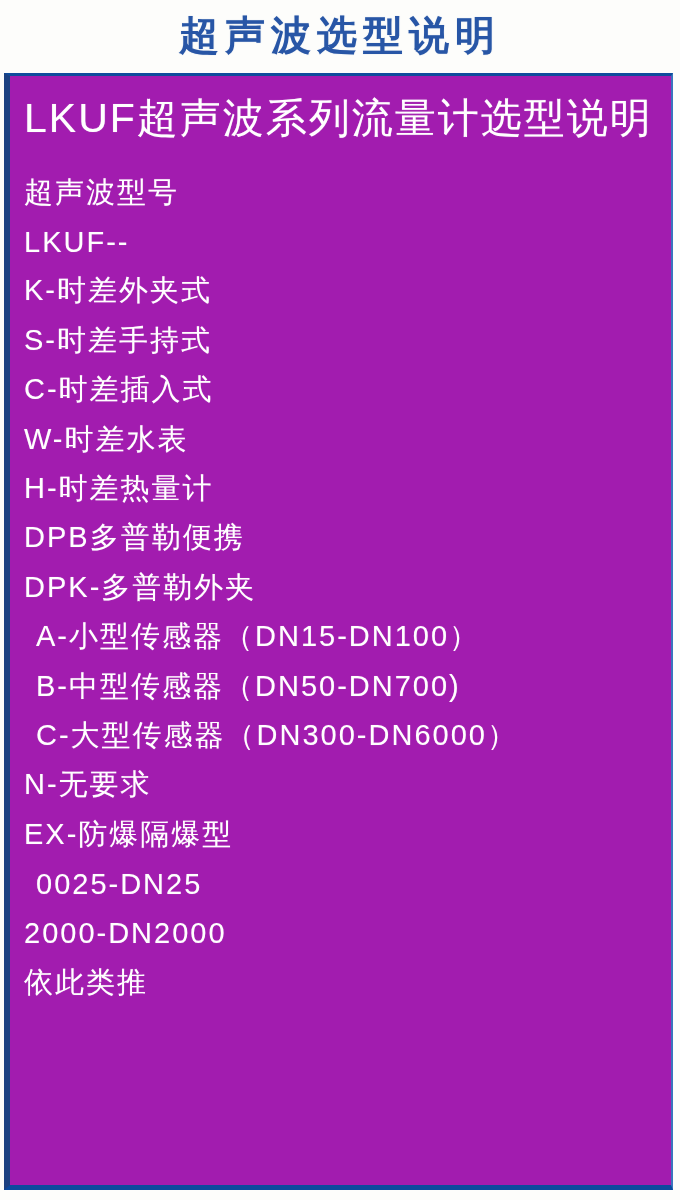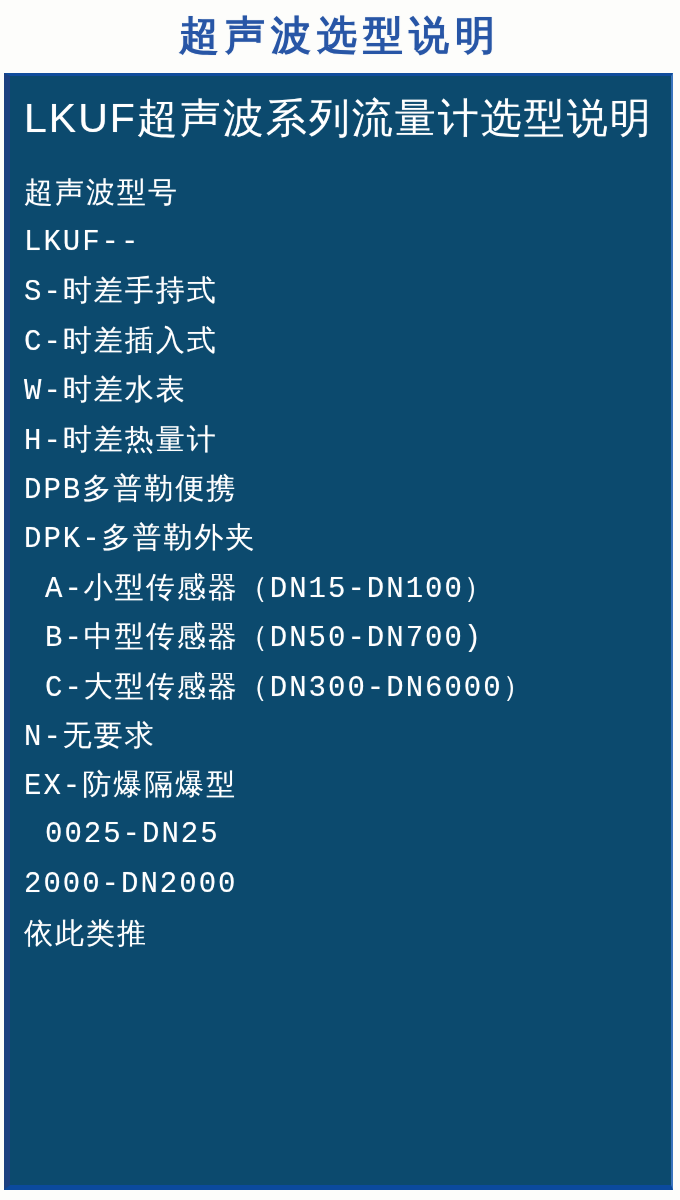--- a/index.html
+++ b/index.html
@@ -32,21 +32,21 @@
     font-weight: 600;
     text-shadow: 0 0 1px rgba(40,86,166,0.35);
   }
 
   .content-panel {
     position: absolute;
     left: 4px;
     top: 73px;
     width: 669px;
     height: 1117px;
-    background: #0c4a6e;
+    background: #a21caf;
     border-top: 3px solid #0f4c9c;
     border-left: 6px solid #1c4181;
     border-bottom: 5px solid #0b4a9e;
     border-right: 2px solid #3a74bd;
     color: #ffffff;
   }
 
   .panel-heading {
     margin: 17px 0 0 14px;
     font-size: 41px;
@@ -64,42 +64,43 @@
   }
 
   .spec-line {
     height: 49.4px;
     display: flex;
     align-items: center;
     padding-left: 14px;
     font-size: 29px;
     letter-spacing: 2px;
     white-space: nowrap;
-    font-family: Liberation Mono, monospace;
+    font-family: Liberation Sans, sans-serif;
     text-shadow: 0 0 1px rgba(255,255,255,0.35);
   }
 
   .spec-line.indent {
-    padding-left: 35px;
+    padding-left: 26px;
   }
 </style>
 </head>
 <body>
 
 <div class="page">
 
   <div class="page-title">超声波选型说明</div>
 
   <div class="content-panel">
 
     <div class="panel-heading">LKUF超声波系列流量计选型说明</div>
 
     <ul class="spec-lines">
       <li class="spec-line">超声波型号</li>
       <li class="spec-line">LKUF--</li>
+      <li class="spec-line">K-时差外夹式</li>
       <li class="spec-line">S-时差手持式</li>
       <li class="spec-line">C-时差插入式</li>
       <li class="spec-line">W-时差水表</li>
       <li class="spec-line">H-时差热量计</li>
       <li class="spec-line">DPB多普勒便携</li>
       <li class="spec-line">DPK-多普勒外夹</li>
       <li class="spec-line indent">A-小型传感器（DN15-DN100）</li>
       <li class="spec-line indent">B-中型传感器（DN50-DN700)</li>
       <li class="spec-line indent">C-大型传感器（DN300-DN6000）</li>
       <li class="spec-line">N-无要求</li>

